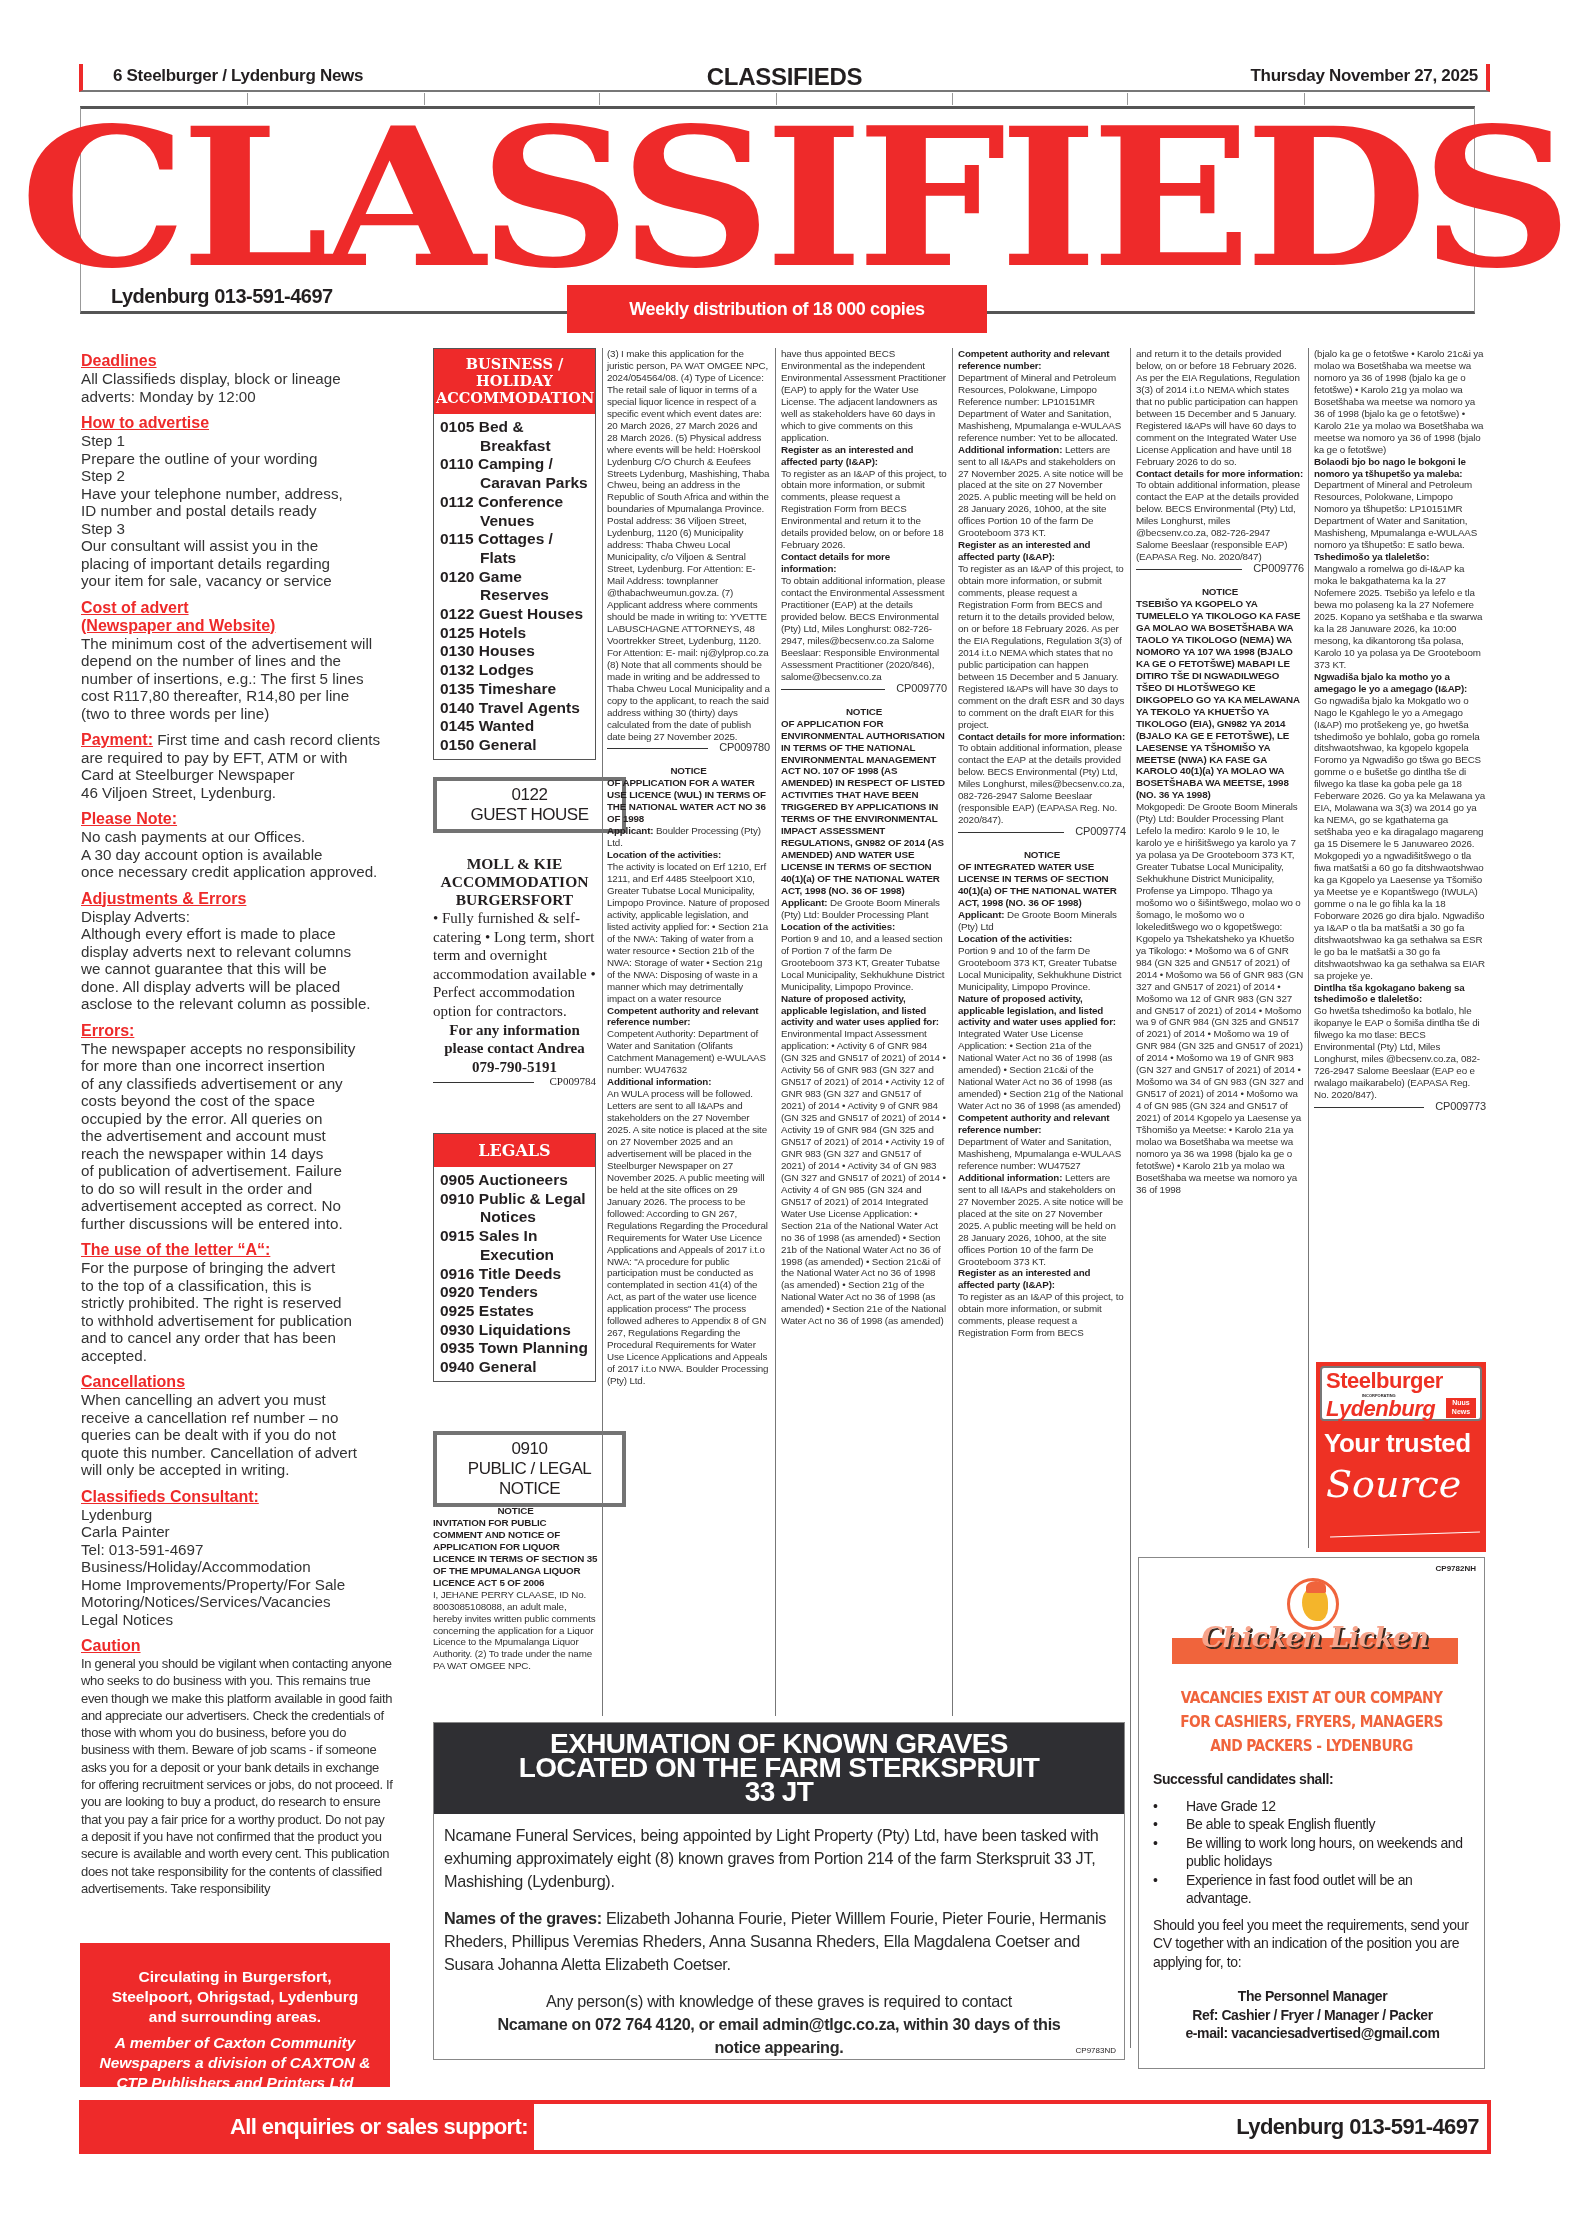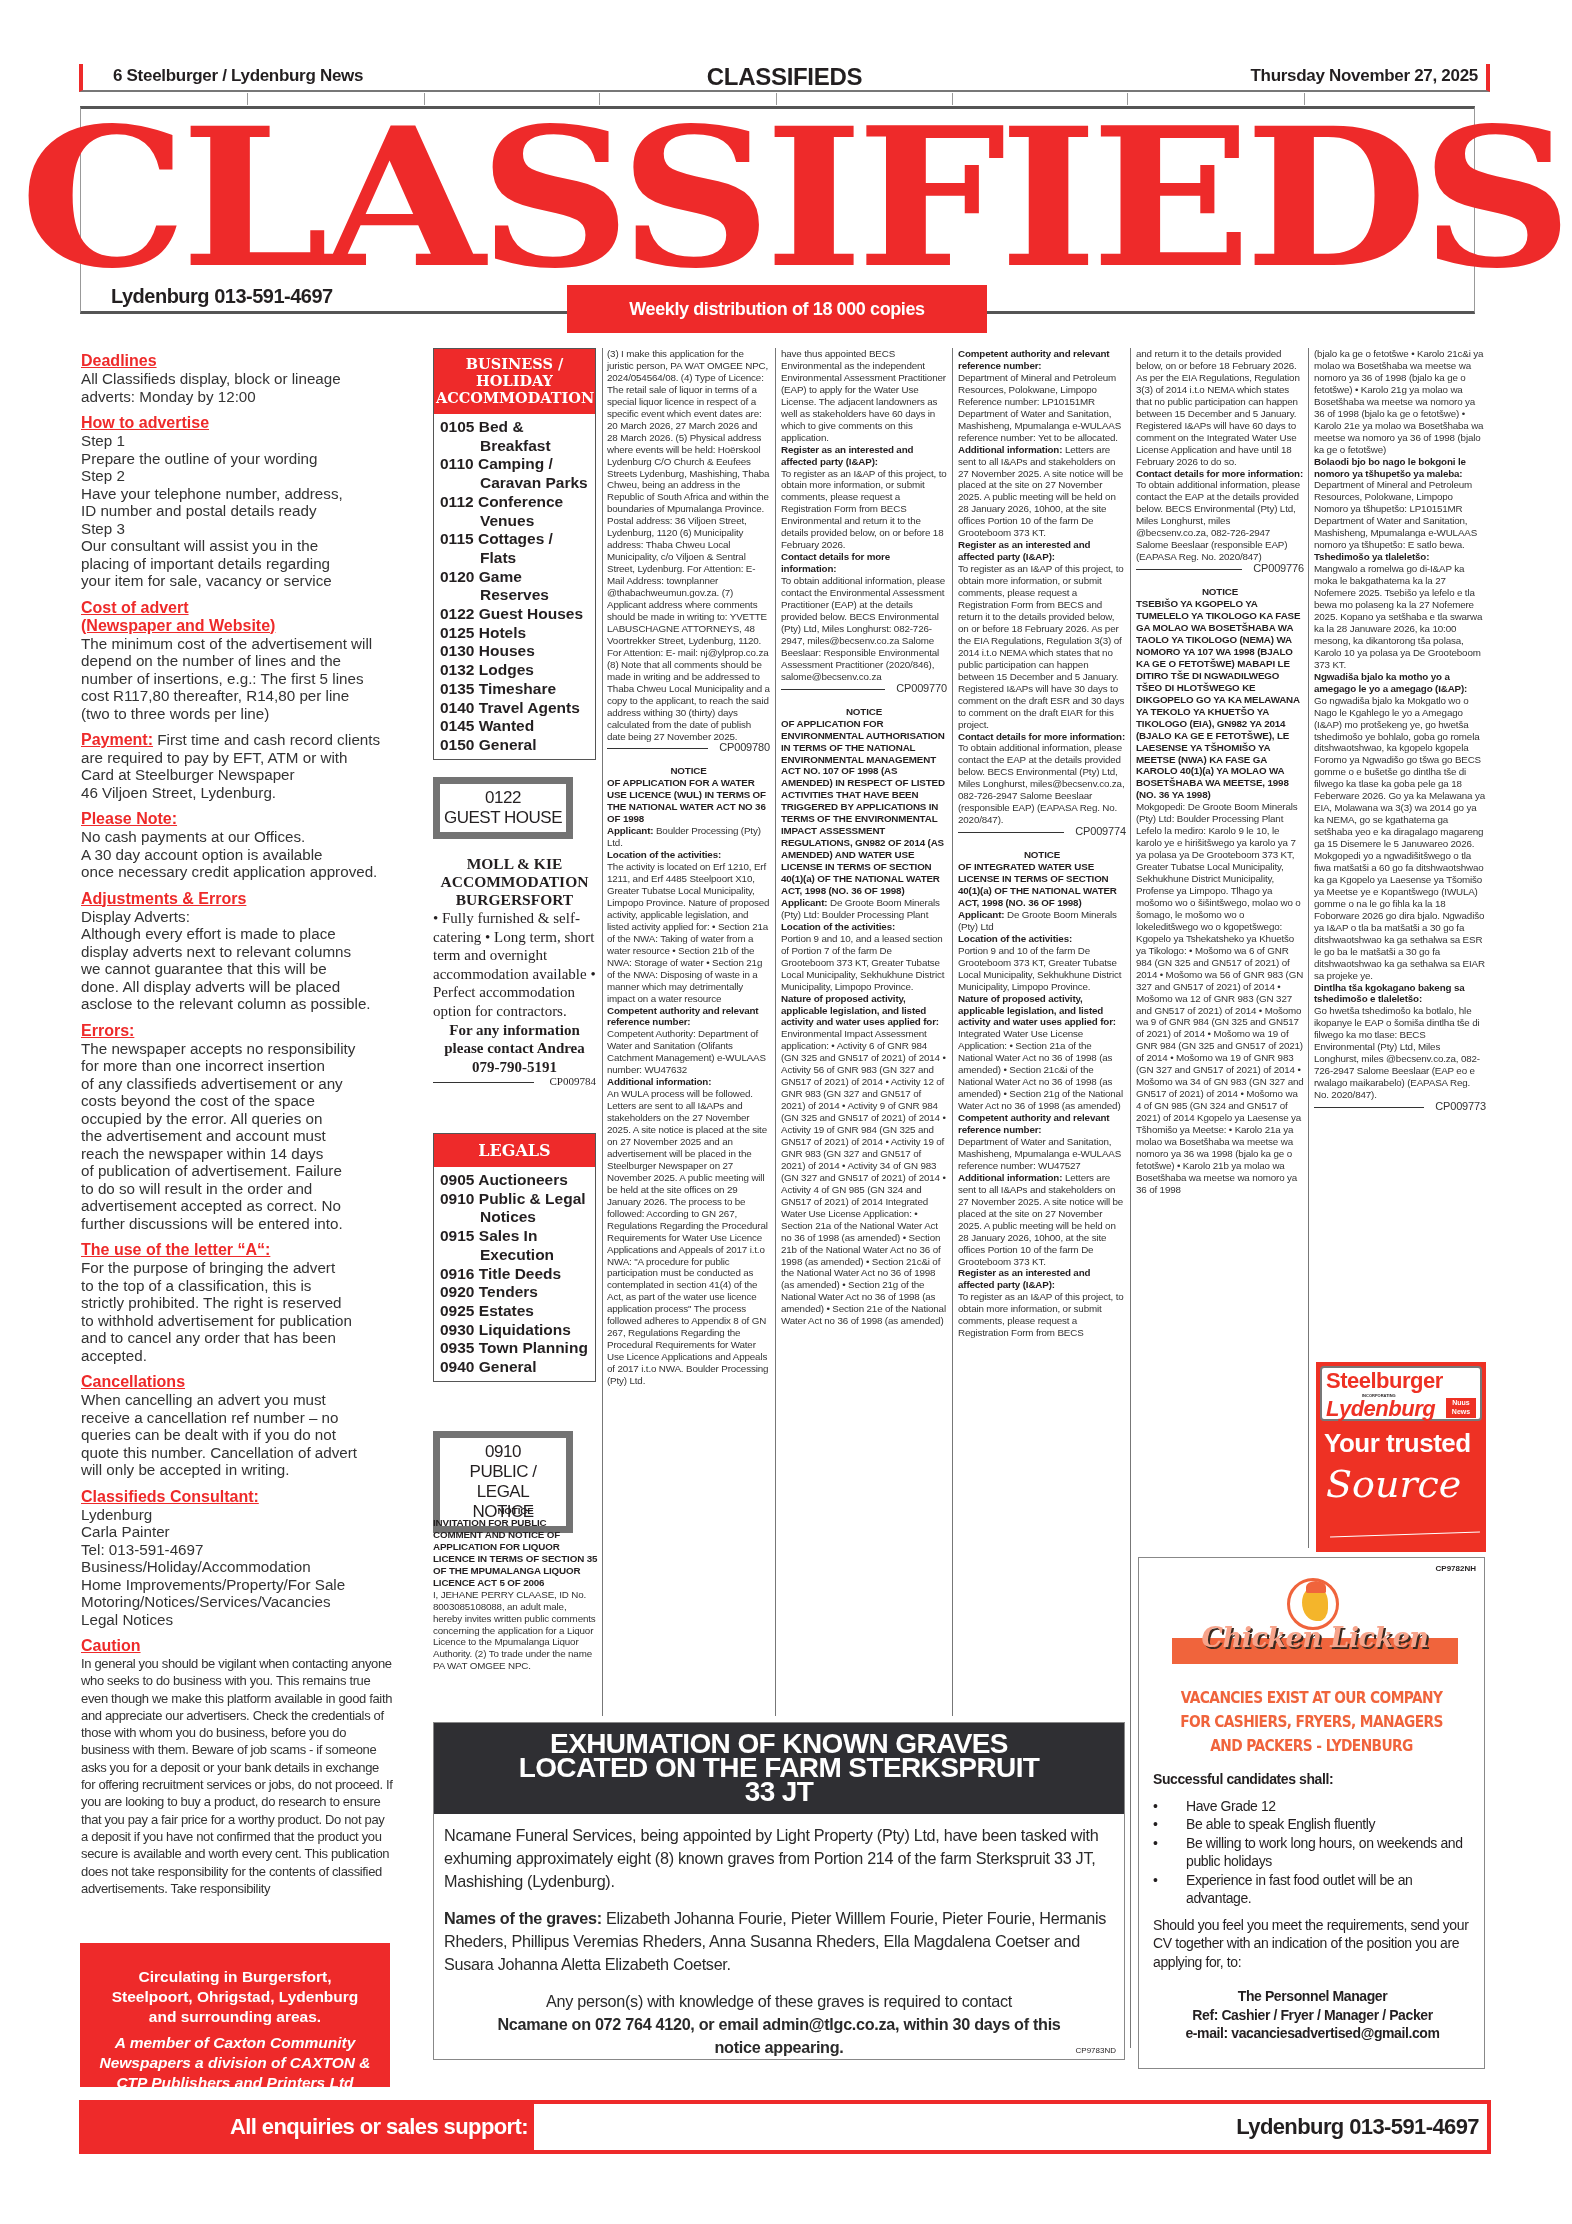--- a/index.html
+++ b/index.html
@@ -31,21 +31,21 @@
   .info p { white-space: pre-line; }
   .info .caution-body { font-size: 13px; line-height: 17.3px; letter-spacing: -0.35px; white-space: normal; }
   .circ { left: 80px; top: 1943px; width: 310px; height: 144px; background: #ee2a2a; color: #fff; text-align: center; font-weight: bold; font-size: 15.5px; line-height: 20px; padding-top: 24px; }
   .circ .italic { font-style: italic; margin-top: 6px; }
 
   
   .idx { left: 433px; width: 163px; border: 1px solid #555; }
   .idx-head { background: #ee2a2a; color: #fff; font-family: "DejaVu Serif", serif; font-weight: bold; text-align: center; font-size: 14.5px; line-height: 17px; padding: 6px 2px 8px; }
   .idx-list { padding: 4px 3px 4px 6px; font-weight: bold; font-size: 15.5px; line-height: 18.7px; color: #231f20; }
   .idx-list div { padding-left: 40px; text-indent: -40px; }
-  .catbox { left: 433px; width: 140px; border: 7px solid #737373; text-align: center; font-family: "Liberation Sans Narrow", "Liberation Sans", sans-serif; font-size: 17px; line-height: 20px; padding: 4px 0; letter-spacing: -0.5px; }
+  .catbox { left: 433px; width: 193px; border: 4px solid #737373; text-align: center; font-family: "Liberation Sans Narrow", "Liberation Sans", sans-serif; font-size: 17px; line-height: 20px; padding: 4px 0; letter-spacing: -0.5px; }
 
   .moll { left: 433px; top: 855px; width: 163px; font-size: 15px; line-height: 18.6px; color: #231f20; font-family: Liberation Serif, serif; }
   .moll .t { text-align: center; font-weight: bold; font-size: 15.5px; line-height: 18px; }
   .moll .c { text-align: center; font-weight: bold; }
 
   .notice-col { font-size: 9.8px; line-height: 11.95px; color: #333; letter-spacing: -0.15px; }
   .notice-col b { color: #231f20; }
   .notice-col .ctr { text-align: center; font-weight: bold; color: #231f20; }
   .notice-col .hd { font-weight: bold; color: #231f20; }
   .refline { text-align: right; font-size: 11px; line-height: 11px; position: relative; }

